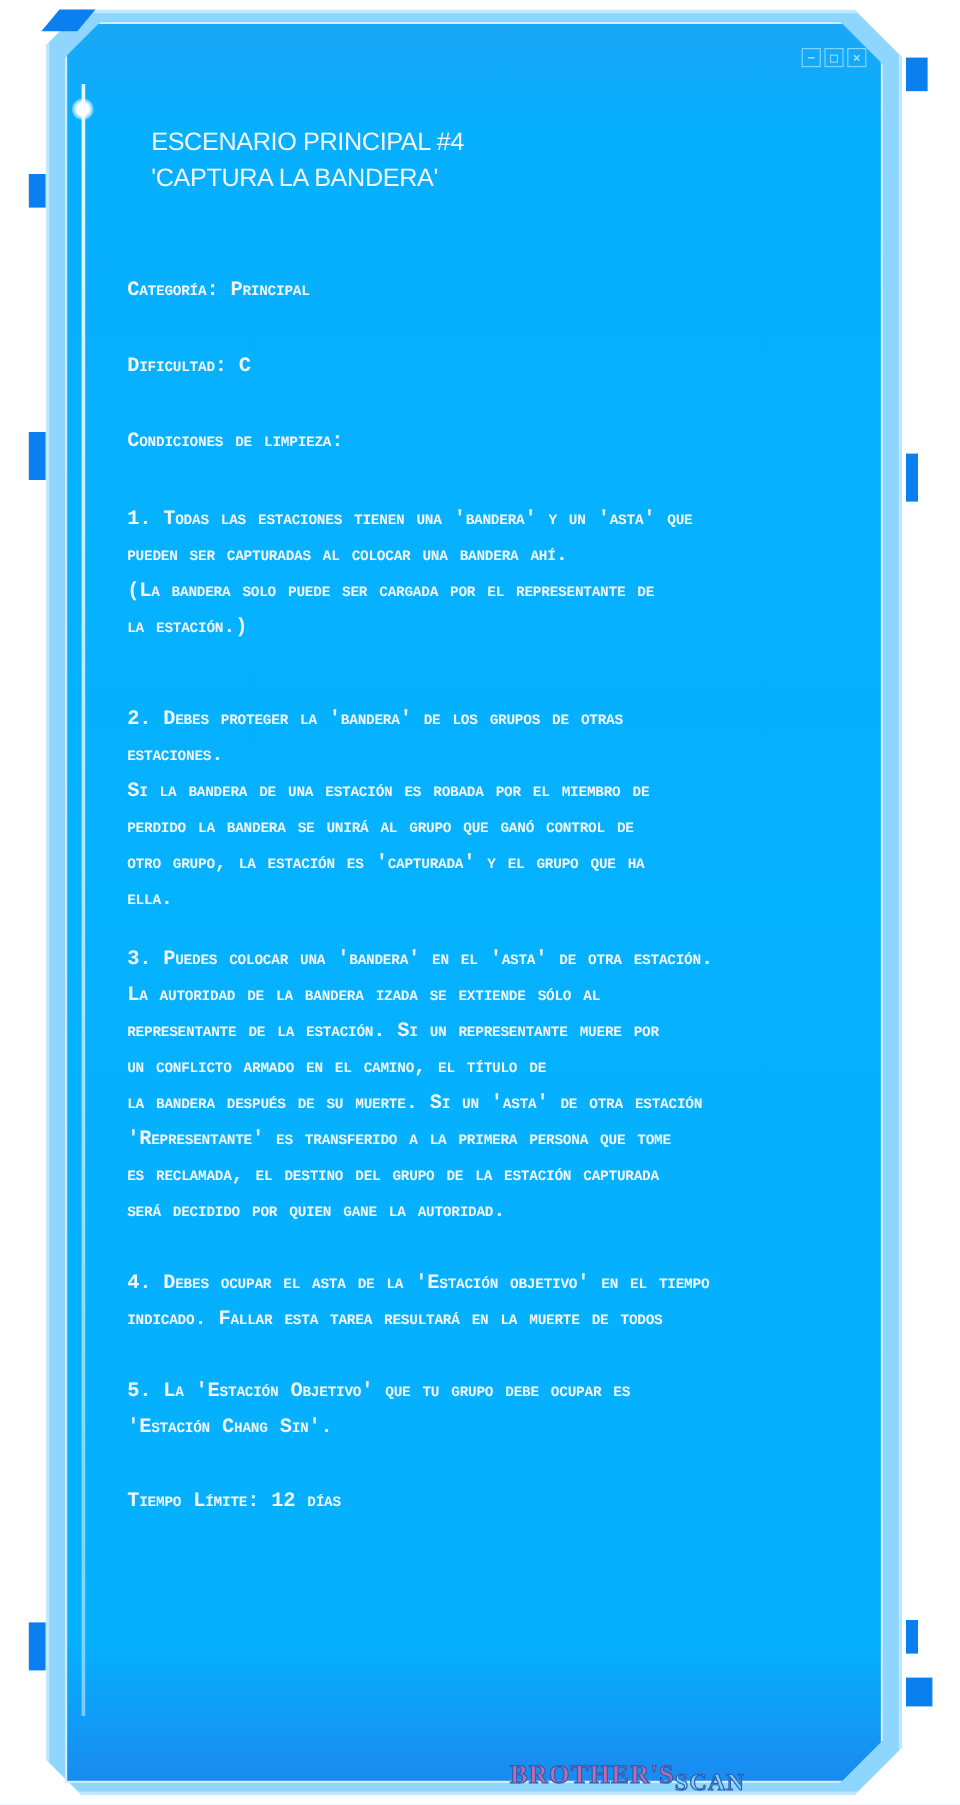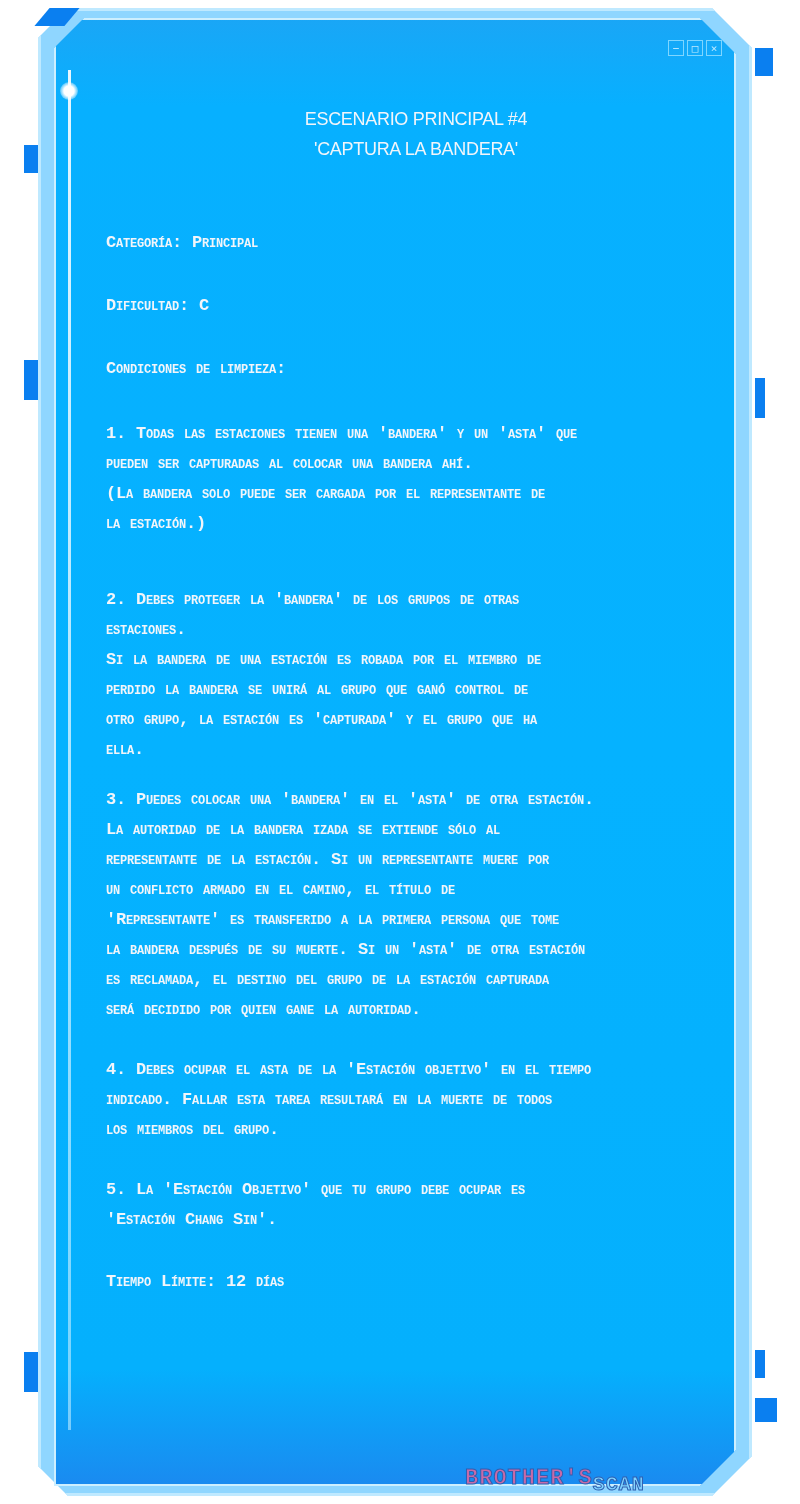--- a/index.html
+++ b/index.html
@@ -34,31 +34,31 @@
     }
     .win-btn {
       width: 16px; height: 16px; border: 1px solid #7fd6ff; color: #bfeaff;
       font-size: 11px; line-height: 15px; text-align: center; box-sizing: border-box;
       font-family: "DejaVu Sans Mono", monospace;
     }
     .content {
       position: absolute; left: 106px; top: 104px; width: 600px; color: #f2f5fa;
     }
     .title {
-      text-align: center; font-size: 18px; line-height: 30px; margin-left: 20px;
+      font-size: 21px; line-height: 30px; margin-left: 20px;
       font-family: "Liberation Sans", sans-serif; letter-spacing: -0.3px;
     }
     .block {
       font-size: 17px; font-variant: small-caps; font-weight: bold;
       font-family: Liberation Mono, monospace; letter-spacing: -0.2px;
     }
     .line { line-height: 30px; white-space: pre; }
     .watermark {
-      position: absolute; left: 425px; top: 1466px; font-family: Liberation Mono, monospace;
-      font-weight: bold; font-size: 22px; letter-spacing: 1px; margin-left: 40px;
+      position: absolute; left: 425px; top: 1466px; font-family: Liberation Serif, serif;
+      font-weight: bold; font-size: 22px; letter-spacing: 1px;
     }
     .wm-a { color: #c76aa8; -webkit-text-stroke: 1px #2f5fb0; }
     .wm-b { color: #7fd4ff; -webkit-text-stroke: 1px #2f5fb0; font-size: 20px; position: relative; top: 6px; }
   </style>
 </head>
 <body>
 
 <div class="frame-outer"></div>
 
 <div class="side-tab" style="left:24px;top:145px;width:14px;height:28px;"></div>
@@ -110,30 +110,29 @@
     <div class="line">perdido la bandera se unirá al grupo que ganó control de</div>
     <div class="line">otro grupo, la estación es 'capturada' y el grupo que ha</div>
     <div class="line">ella.</div>
   </div>
 
   <div class="block" style="margin-top:20px;">
     <div class="line">3. Puedes colocar una 'bandera' en el 'asta' de otra estación.</div>
     <div class="line">La autoridad de la bandera izada se extiende sólo al</div>
     <div class="line">representante de la estación. Si un representante muere por</div>
     <div class="line">un conflicto armado en el camino, el título de</div>
+    <div class="line">la bandera después de su muerte. Si un 'asta' de otra estación</div>
     <div class="line">'Representante' es transferido a la primera persona que tome</div>
-    <div class="line">la bandera después de su muerte. Si un 'asta' de otra estación</div>
     <div class="line">es reclamada, el destino del grupo de la estación capturada</div>
     <div class="line">será decidido por quien gane la autoridad.</div>
   </div>
 
   <div class="block" style="margin-top:30px;">
     <div class="line">4. Debes ocupar el asta de la 'Estación objetivo' en el tiempo</div>
     <div class="line">indicado. Fallar esta tarea resultará en la muerte de todos</div>
-    <div class="line">los miembros del grupo.</div>
   </div>
 
   <div class="block" style="margin-top:30px;">
     <div class="line">5. La 'Estación Objetivo' que tu grupo debe ocupar es</div>
     <div class="line">'Estación Chang Sin'.</div>
   </div>
 
   <div class="block" style="margin-top:32px;">
     <div class="line">Tiempo Límite: 12 días</div>
   </div>

